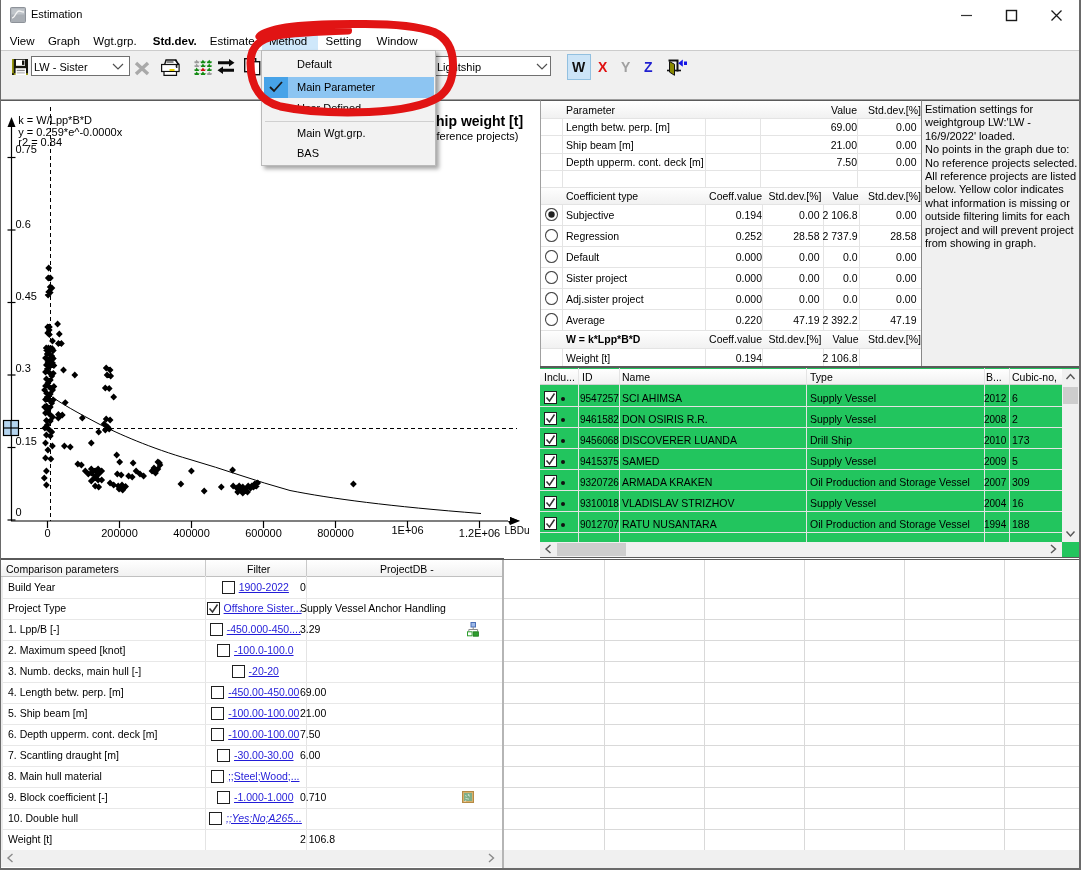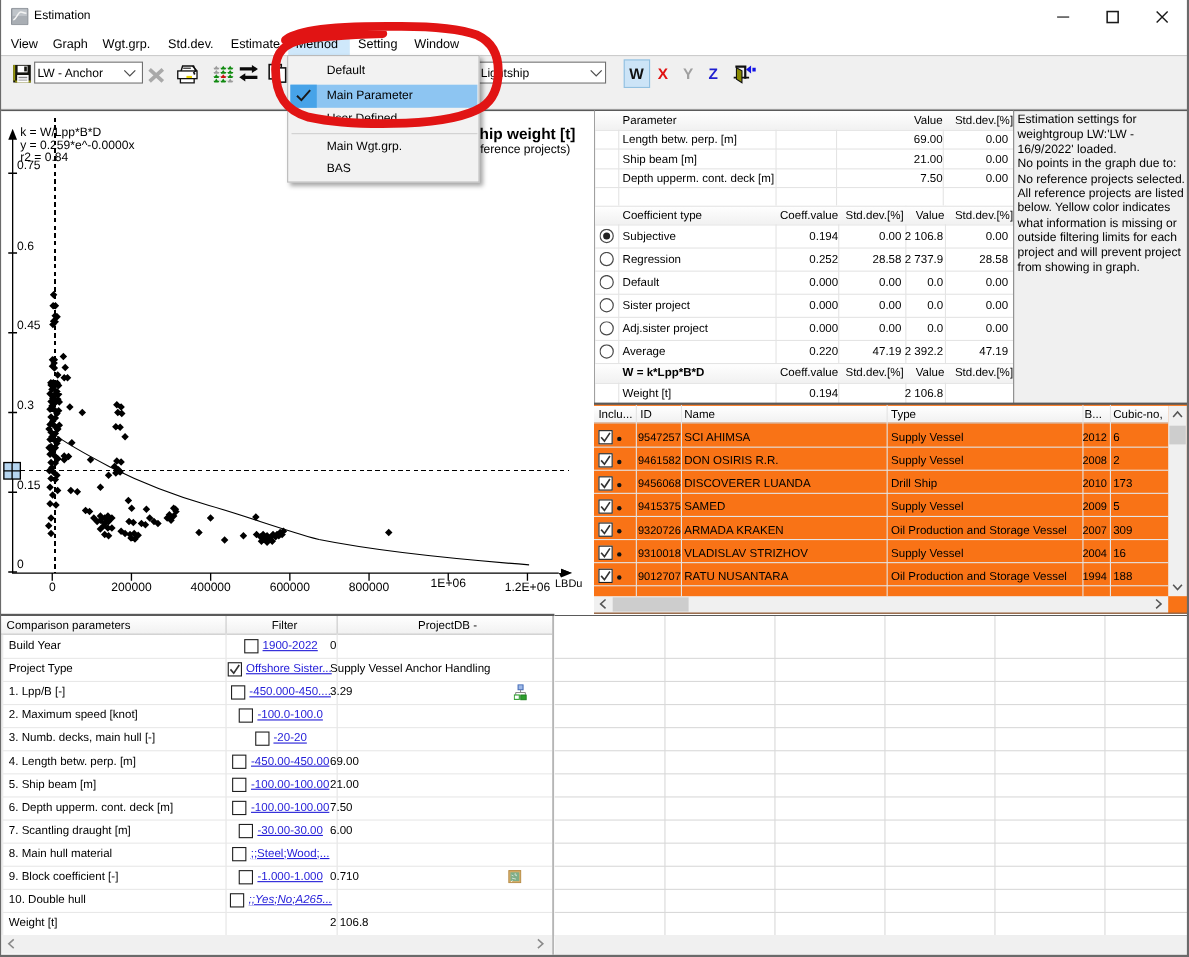--- a/index.html
+++ b/index.html
@@ -25,21 +25,21 @@
   <line x1="21" y1="15.5" x2="32" y2="15.5" stroke="#333" stroke-width="1.2"></line>
   <rect x="66.5" y="10.5" width="10" height="10" fill="none" stroke="#1a1a1a" stroke-width="1.4"></rect>
   <path d="M111.5 10.5 l10 10 M121.5 10.5 l-10 10" stroke="#1a1a1a" stroke-width="1.3"></path>
 </svg>
 
 <div class="abs" id="menubar" style="left:0;top:30px;width:1081px;height:20px;background:#fff;"></div>
 <div class="abs" style="left:261.5px;top:32.5px;width:56px;height:17px;background:#cfe8fb;"></div>
 <div class="abs" style="left:9.8px;top:34.5px;font-size:11.5px;">View</div>
 <div class="abs" style="left:47.9px;top:34.5px;font-size:11.5px;">Graph</div>
 <div class="abs" style="left:93.2px;top:34.5px;font-size:11.5px;">Wgt.grp.</div>
-<div class="abs" style="left:152.8px;top:34.5px;font-size:11.5px;">Std.dev.</div>
+<div class="abs" style="left:152.8px;top:34.5px;font-size:11.5px;font-weight:bold;">Std.dev.</div>
 <div class="abs" style="left:209.8px;top:34.5px;font-size:11.5px;">Estimate</div>
 <div class="abs" style="left:268.9px;top:34.5px;font-size:11.5px;">Method</div>
 <div class="abs" style="left:325.5px;top:34.5px;font-size:11.5px;">Setting</div>
 <div class="abs" style="left:376.6px;top:34.5px;font-size:11.5px;">Window</div>
 
 <div class="abs" id="toolbar" style="left:0;top:50px;width:1081px;height:50px;background:#f0f0f0;border-top:1px solid #cccccc;border-bottom:1px solid #9d9d9d;box-sizing:border-box;"></div>
 <svg class="abs" style="left:0;top:50px" width="700" height="49">
   <defs>
       <path id="sh" d="M2.6 0.2 l1.4 1.9 h1.6 l-1 1.6 h-3.8 l-0.7 -1.6 h1.3 z"></path>
     </defs>
@@ -86,21 +86,21 @@
    <path d="M234 18.8 h-11 v-2.2 l-5.5 3.7 5.5 3.7 v-2.2 h11 z"></path>
   </g>
 
   <g>
    <rect x="244.7" y="8.7" width="11" height="13" fill="#fff" stroke="#101010" stroke-width="1.4"></rect>
    <rect x="248.7" y="11.7" width="11" height="13" fill="#fff" stroke="#101010" stroke-width="1.4"></rect>
   </g>
 </svg>
 
 <div class="abs" style="left:30.5px;top:56px;width:99px;height:20px;background:#fff;border:1px solid #707070;box-sizing:border-box;"></div>
-<div class="abs" style="left:34px;top:61px;font-size:11px;">LW - Anchor</div>
+<div class="abs" style="left:34px;top:61px;font-size:11px;">LW - Sister</div>
 <svg class="abs" style="left:112px;top:63px" width="14" height="8">
     <path d="M1 1 l5 5 5 -5" fill="none" stroke="#505050" stroke-width="1.2"></path>
   </svg>
 
 <div class="abs" style="left:420px;top:56px;width:131px;height:20px;background:#fff;border:1px solid #707070;box-sizing:border-box;"></div>
 <div class="abs" style="left:437px;top:61px;font-size:11px;">Lightship</div>
 <svg class="abs" style="left:536px;top:63px" width="14" height="8">
     <path d="M1 1 l5 5 5 -5" fill="none" stroke="#505050" stroke-width="1.2"></path>
   </svg>
 
@@ -276,21 +276,21 @@
     <div class="abs" style="left:25px;top:251px;">Weight [t]</div>
     <div class="abs" style="right:161px;top:251px;">0.194</div>
     <div class="abs" style="right:65.5px;top:251px;">2 106.8</div>
   </div>
 
 <div class="abs" id="infopanel" style="left:921px;top:100px;width:160px;height:268px;background:#f0f0f0;border-top:1px solid #5a5a5a;border-left:1px solid #888;box-sizing:border-box;">
 <div style="position:absolute;left:3px;top:2px;width:156px;line-height:13.4px;white-space:nowrap;font-size:11px;">Estimation settings for<br>weightgroup LW:'LW -<br>16/9/2022' loaded.<br>No points in the graph due to:<br>No reference projects selected.<br>All reference projects are listed<br>below. Yellow color indicates<br>what information is missing or<br>outside filtering limits for each<br>project and will prevent project<br>from showing in graph.</div>
 </div>
 
 <div class="abs" style="left:540px;top:366px;width:541px;height:2.5px;background:#5a5a5a;"></div>
-<div class="abs" id="projtable" style="left:540px;top:368px;width:541px;height:190px;background:#f97316;overflow:hidden;">
+<div class="abs" id="projtable" style="left:540px;top:368px;width:541px;height:190px;background:#22c55e;overflow:hidden;">
     <div class="abs hdr" style="left:0;top:0.5px;width:522px;height:16.5px;border-bottom:1px solid #d0d0d0;box-sizing:border-box;"></div>
     <div class="abs" style="left:4px;top:3px;">Inclu...</div>
     <div class="abs" style="left:42px;top:3px;">ID</div>
     <div class="abs" style="left:82px;top:3px;">Name</div>
     <div class="abs" style="left:270px;top:3px;">Type</div>
     <div class="abs" style="left:446px;top:3px;">B...</div>
     <div class="abs" style="left:472px;top:3px;">Cubic-no,</div>
     <div class="vline" style="left:37.5px;top:0;height:174px;"></div>
     <div class="vline" style="left:78.5px;top:0;height:174px;"></div>
     <div class="vline" style="left:266px;top:0;height:174px;"></div>

